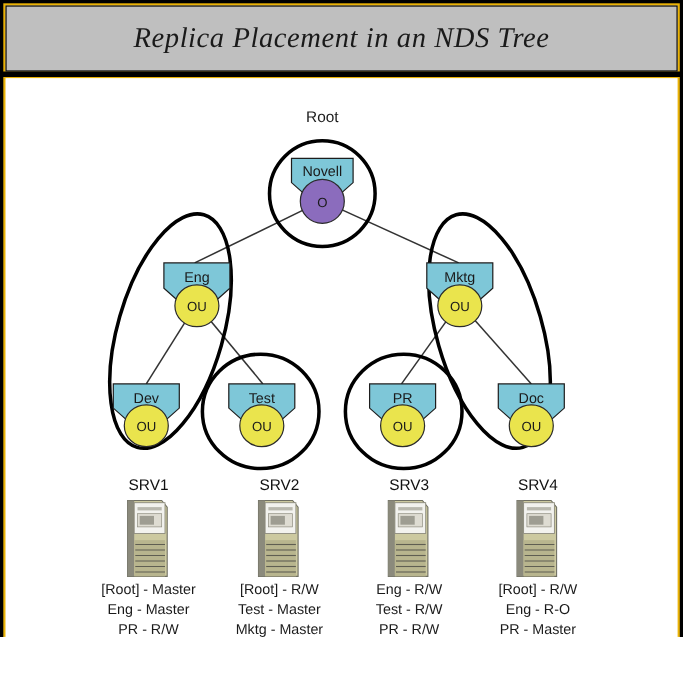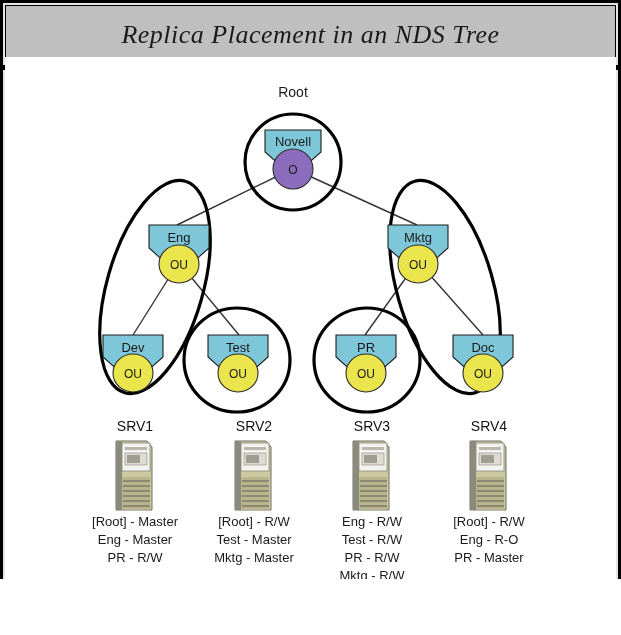--- a/index.html
+++ b/index.html
@@ -4,21 +4,21 @@
 <style>
   html, body {
     margin: 0;
     padding: 0;
     background: #ffffff;
   }
   #page {
     position: relative;
     width: 621px;
     height: 579px;
-    background: #e5e5e5;
+    background: #eab308;
     overflow: hidden;
     font-family: "Liberation Sans", sans-serif;
   }
   
   #frame {
     position: absolute;
     left: 0; top: 0;
     width: 621px; height: 635px;
     box-sizing: border-box;
     border: 3px solid #000000;
@@ -47,21 +47,21 @@
     font-family: "Liberation Serif", serif;
     font-style: italic;
     font-size: 26px;
     color: #1a1a1a;
     letter-spacing: 0.5px;
     white-space: nowrap;
   }
   
   #canvas-area {
     position: absolute;
-    left: 5px; top: 57px;
+    left: 5px; top: 71px;
     width: 611px; height: 559px;
     background: #ffffff;
     overflow: hidden;
   }
   svg#tree-svg {
     position: absolute;
     left: 0; top: 0;
     width: 611px;
     height: 559px;
   }

